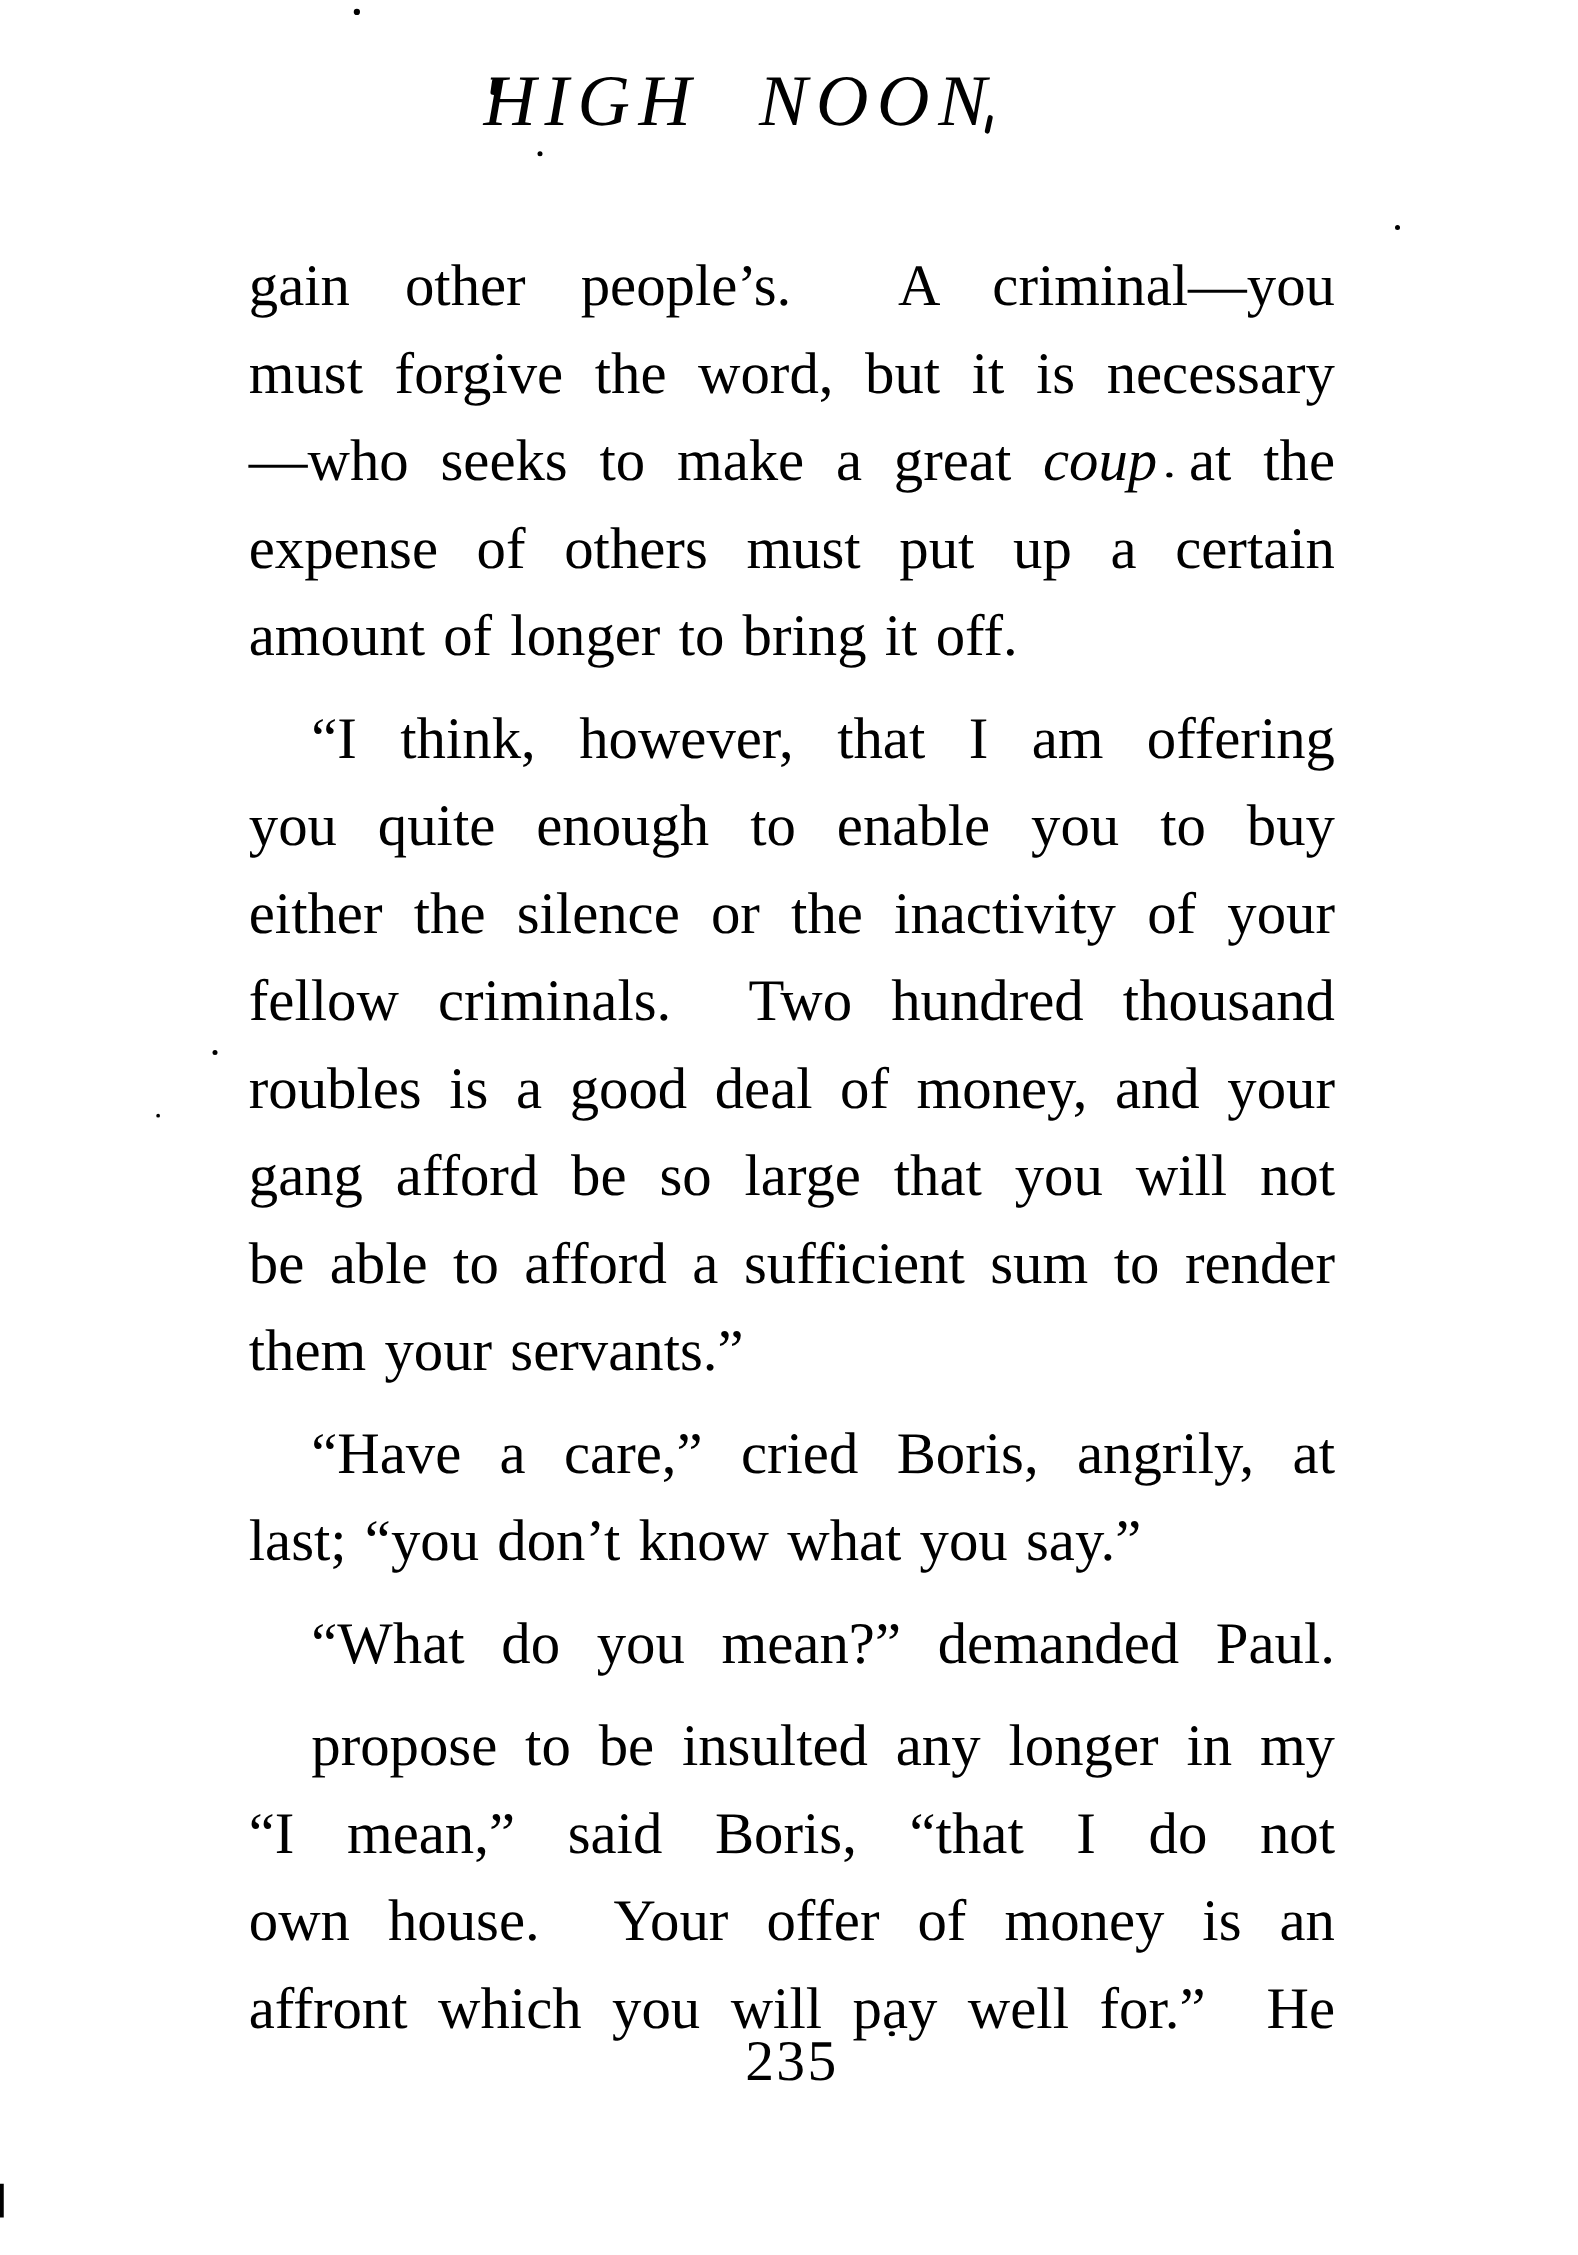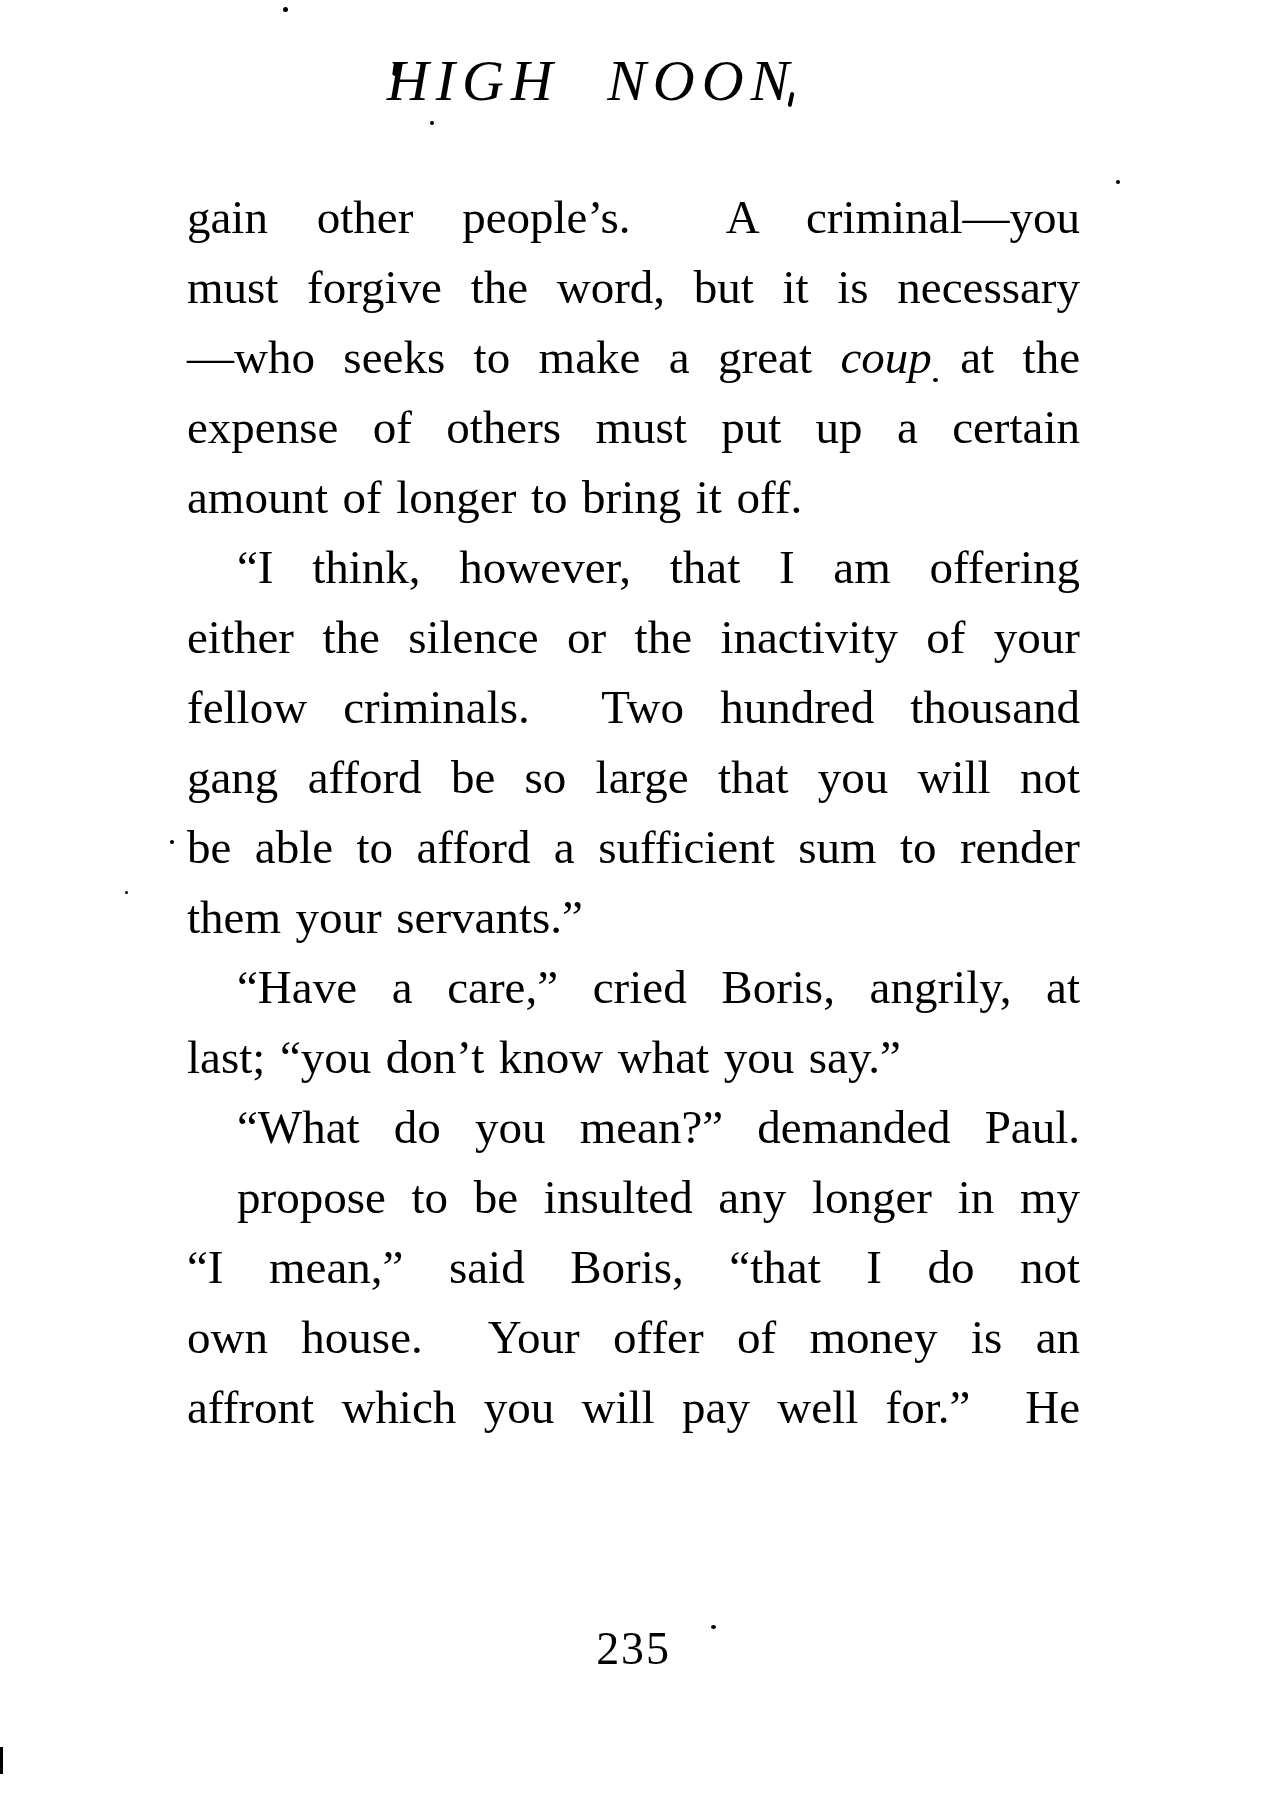--- a/index.html
+++ b/index.html
@@ -32,21 +32,21 @@
   .body-text {
     position: absolute;
     left: 187px;
     top: 182px;
     width: 893px;
     font-size: 47px;
     line-height: 70px;
     word-spacing: 0.06em;
   }
   .para {
-    margin: 0;
+    margin: 12px;
   }
   .line {
     min-height: 70px;
     text-align: left;
   }
   .line.just {
     text-align: justify;
     text-align-last: justify;
   }
   .para.indent .line:first-child {
@@ -85,22 +85,24 @@
   <div class="body-text">
       <div class="para">
         <div class="line just"><span>gain other people’s.&nbsp; A criminal—you</span></div>
         <div class="line just"><span>must forgive the word, but it is necessary</span></div>
         <div class="line just"><span>—who seeks to make a great </span><span class="italic">coup</span><span> at the</span></div>
         <div class="line just"><span>expense of others must put up a certain</span></div>
         <div class="line"><span>amount of longer to bring it off.</span></div>
       </div>
       <div class="para indent">
         <div class="line just"><span>“I think, however, that I am offering</span></div>
+        <div class="line just"><span>you quite enough to enable you to buy</span></div>
         <div class="line just"><span>either the silence or the inactivity of your</span></div>
         <div class="line just"><span>fellow criminals.&nbsp; Two hundred thousand</span></div>
+        <div class="line just"><span>roubles is a good deal of money, and your</span></div>
         <div class="line just"><span>gang afford be so large that you will not</span></div>
         <div class="line just"><span>be able to afford a sufficient sum to render</span></div>
         <div class="line"><span>them your servants.”</span></div>
       </div>
       <div class="para indent">
         <div class="line just"><span>“Have a care,” cried Boris, angrily, at</span></div>
         <div class="line"><span>last; “you don’t know what you say.”</span></div>
       </div>
       <div class="para indent">
         <div class="line just"><span>“What do you mean?” demanded Paul.</span></div>

